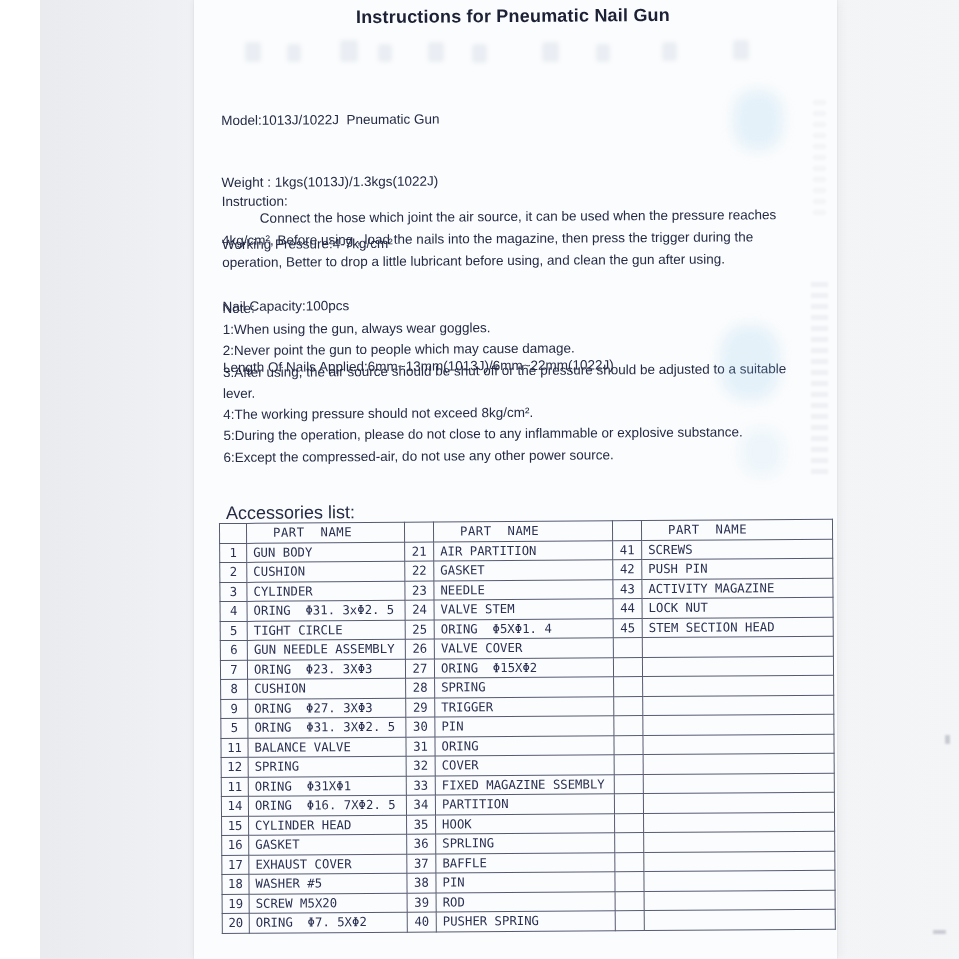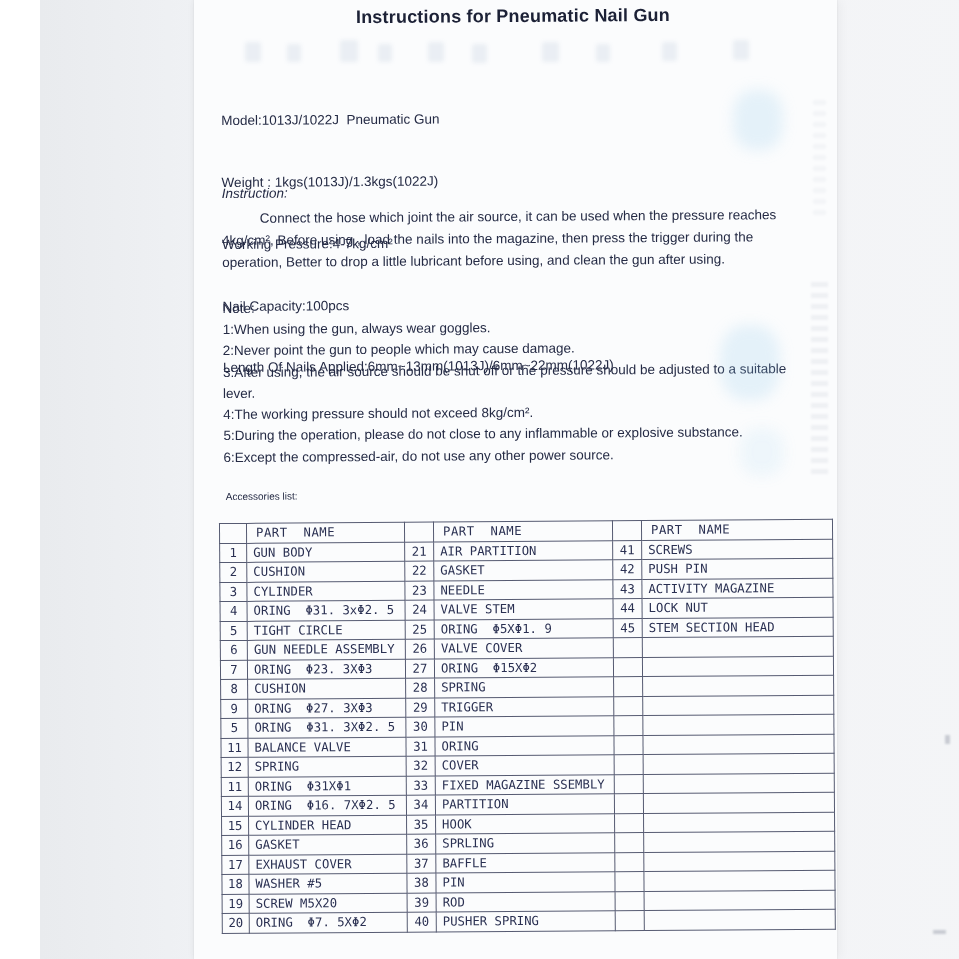--- a/index.html
+++ b/index.html
@@ -19,43 +19,43 @@
   .content { position:absolute; inset:0; transform:rotate(-0.4deg); transform-origin:50% 40%; color:#252b45; }
 
   .doc-title {
     position:absolute; top:6px; left:0; width:100%; text-align:center;
     font-size:18px; font-weight:600; color:#1c2136; letter-spacing:0.2px;
   }
   .specs {
     position:absolute; left:29px; top:68px;
     font-size:13.5px; line-height:20.6px; white-space:pre-wrap;
   }
-  .instr-heading { position:absolute; left:29px; top:184px; font-size:13.5px;font-style:italic; }
+  .instr-heading { position:absolute; left:29px; top:192px; font-size:13.5px; }
   .instr-body {
     position:absolute; left:29px; top:206px; width:592px;
     font-size:13.5px; line-height:22px; text-indent:38px;
   }
   .note-block { position:absolute; left:29px; top:296px; width:588px; font-size:13.5px; }
   .note-heading { line-height:21px; }
   .note-item { line-height:21.3px; }
 
-  .acc-heading { position:absolute; left:31px; top:489px; font-size:10px; }
+  .acc-heading { position:absolute; left:31px; top:501px; font-size:18px; }
 
   table.acc {
     position:absolute; left:24px; top:521px; width:613px;
     border-collapse:collapse; table-layout:fixed;
     font-family:"DejaVu Sans Mono","Liberation Mono",monospace;
     font-size:12.3px; color:#2a3052;
   }
   table.acc td, table.acc th {
     border:1px solid #565b72; height:19.5px; overflow:hidden;
     font-weight:normal; white-space:pre;
   }
   table.acc th.name, table.acc td.name { text-align:left; padding-left:6px; }
-  table.acc th.name { padding-left:9px; letter-spacing:0.5px; }
+  table.acc th.name { padding-left:26px; letter-spacing:0.5px; }
   table.acc td.num { text-align:center; padding:0 1px; }
 
   
   .artifact { position:absolute; pointer-events:none; }
   .stamp-dot { background:rgba(70,100,155,0.09); filter:blur(2px); border-radius:2px; }
   .cyan-blob { background:rgba(140,200,235,0.20); filter:blur(7px); border-radius:40%; }
   .ghost-strip {
     filter:blur(1.2px); opacity:0.55;
     background:repeating-linear-gradient(180deg, rgba(95,105,135,0.14) 0 5px, transparent 5px 11px);
   }
@@ -143,21 +143,21 @@
               <td class="name">ORING  Φ31. 3xΦ2. 5</td>
               <td class="num">24</td>
               <td class="name">VALVE STEM</td>
               <td class="num">44</td>
               <td class="name">LOCK NUT</td>
             </tr>
             <tr>
               <td class="num">5</td>
               <td class="name">TIGHT CIRCLE</td>
               <td class="num">25</td>
-              <td class="name">ORING  Φ5XΦ1. 9</td>
+              <td class="name">ORING  Φ5XΦ1. 4</td>
               <td class="num">45</td>
               <td class="name">STEM SECTION HEAD</td>
             </tr>
             <tr>
               <td class="num">6</td>
               <td class="name">GUN NEEDLE ASSEMBLY</td>
               <td class="num">26</td>
               <td class="name">VALVE COVER</td>
               <td class="num"></td>
               <td class="name"></td>

